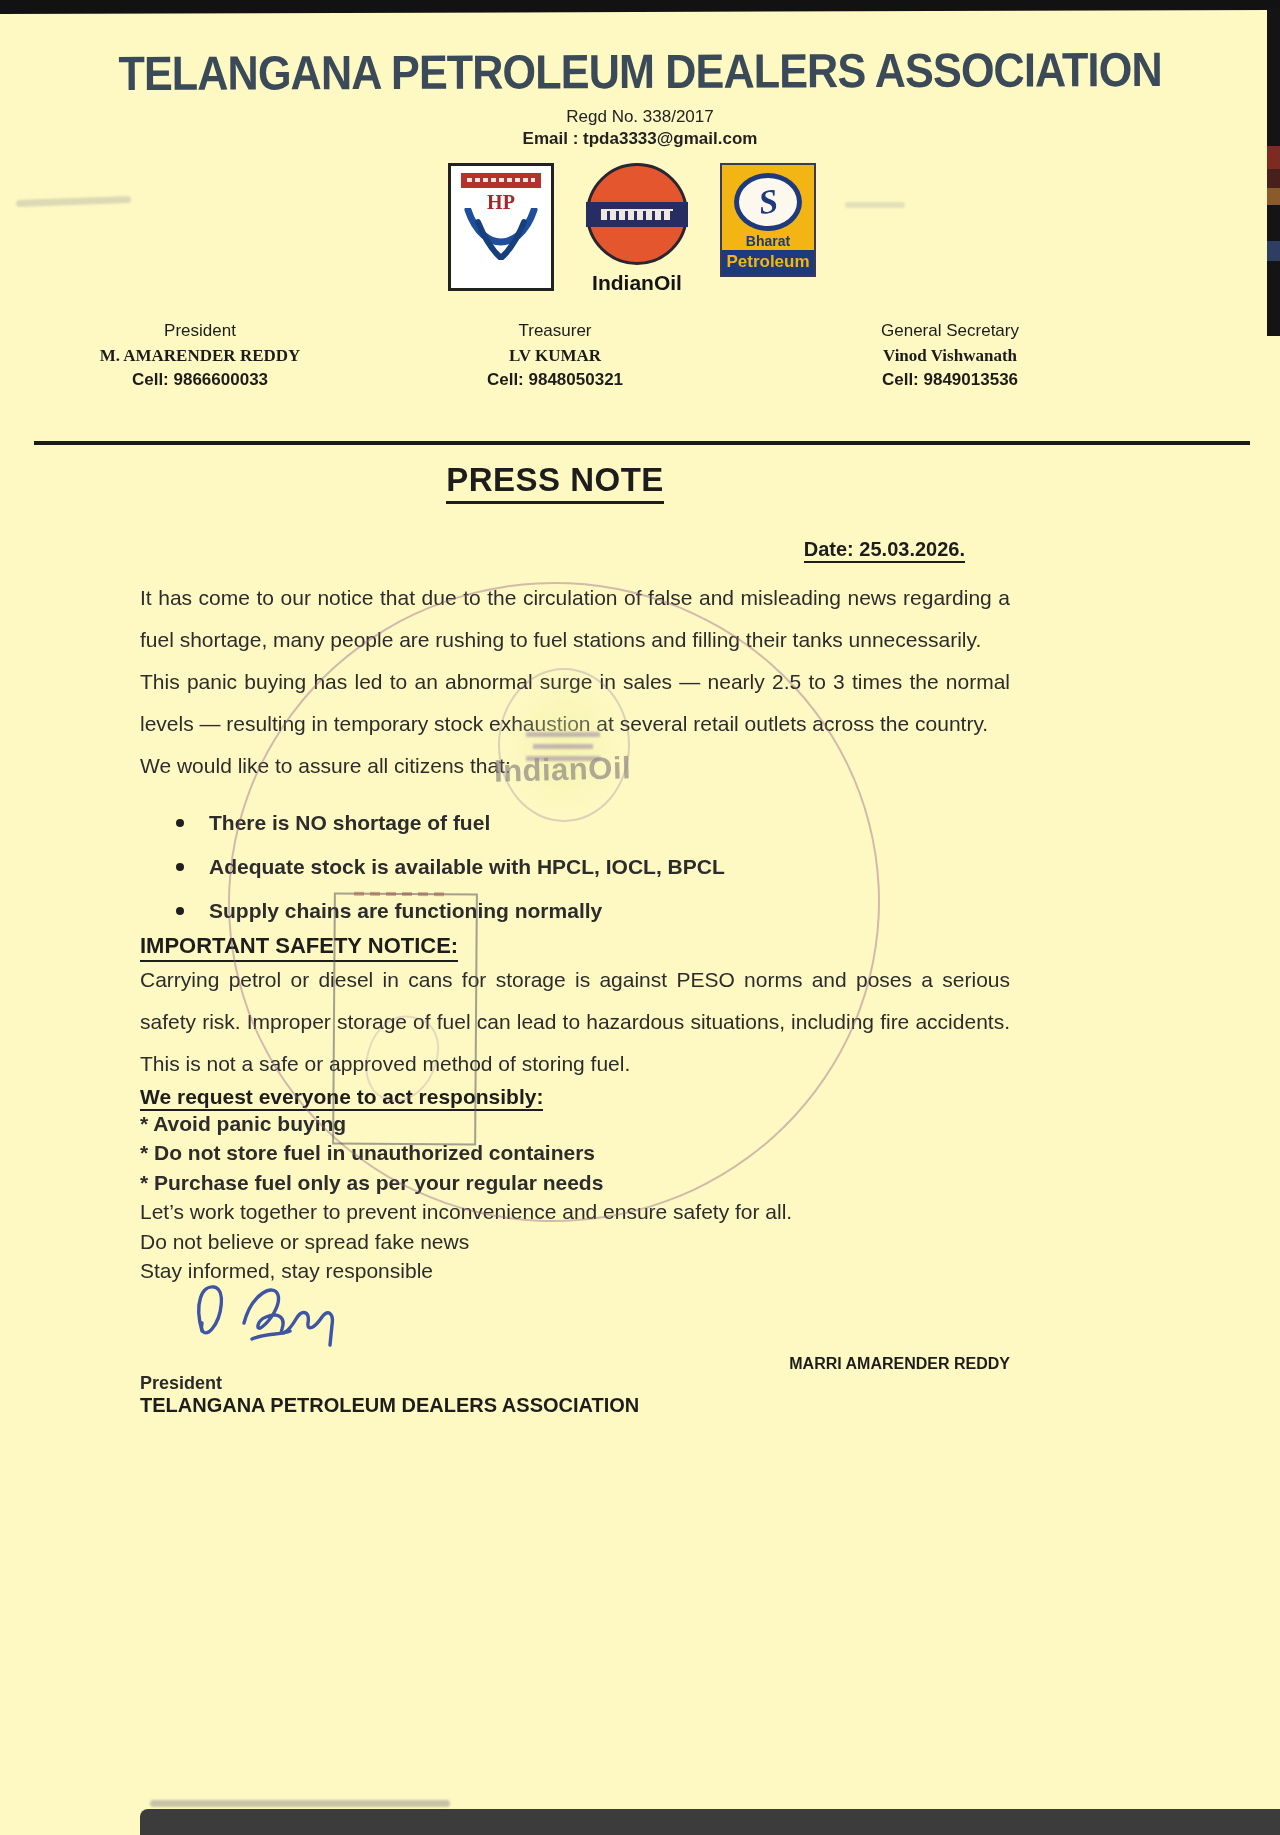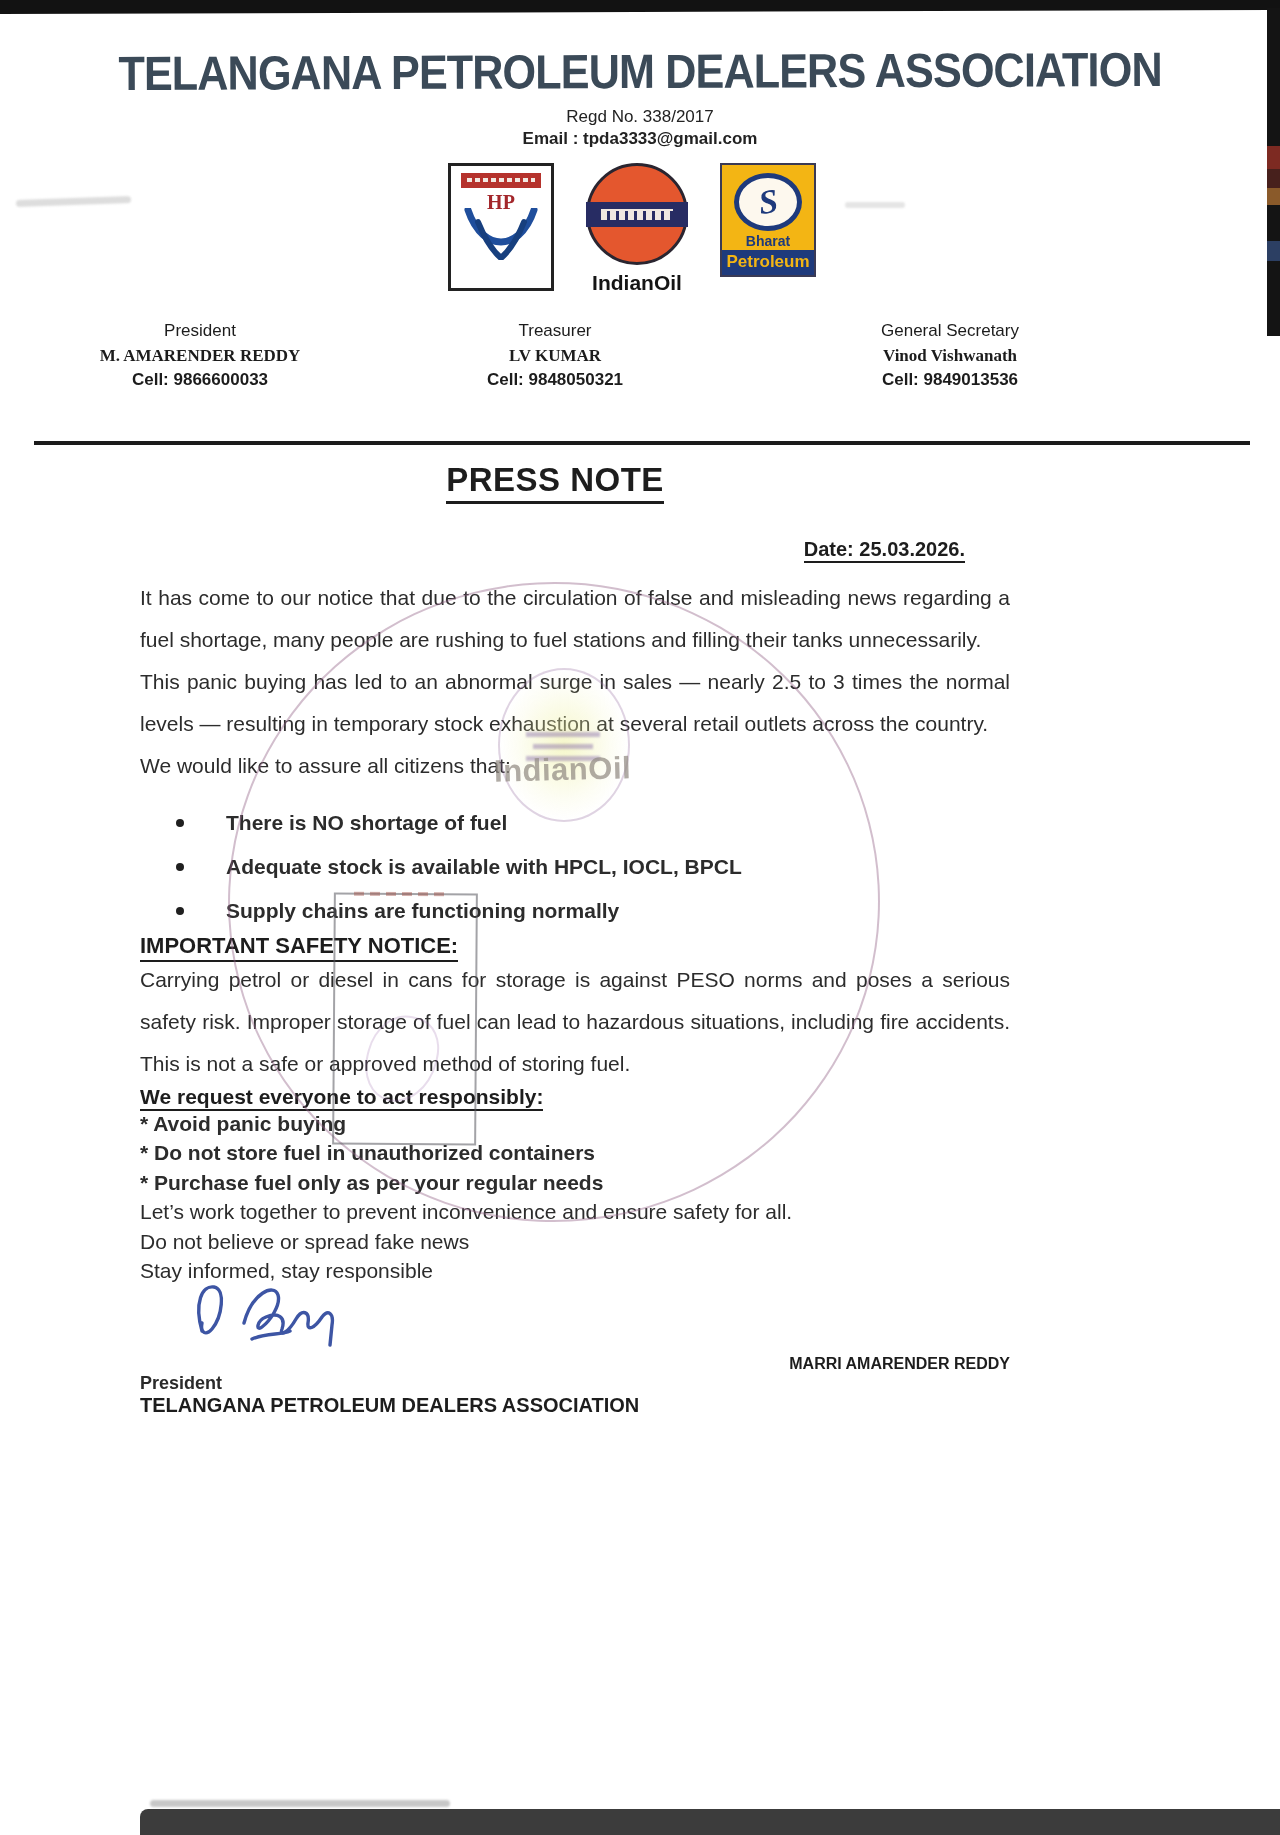--- a/index.html
+++ b/index.html
@@ -1,18 +1,18 @@
 <!DOCTYPE html>
 <html><head>
 <meta charset="utf-8">
 <style>
   html,body { margin:0; padding:0; background:#e8e8e8; }
   .page {
     position:relative; width:1280px; height:1835px;
-    background:#ffffff; overflow:hidden;
+    background:#fef9c3; overflow:hidden;
     font-family:"Liberation Sans", sans-serif; color:#2e2e2e;
   }
   
   .scan-top-bar { position:absolute; top:-3px; left:-6px; width:1292px; height:15px; background:#121212; transform:rotate(-0.18deg); }
   .scan-right-strip {
     position:absolute; top:8px; right:0; width:13px; height:328px;
     background:linear-gradient(180deg,#141414 0 42%, #7d2a22 42% 49%, #47201c 49% 55%, #8a5a2a 55% 60%, #141414 60% 71%, #2c3f63 71% 77%, #141414 77% 100%);
   }
   .scan-bottom-bar { position:absolute; bottom:0; left:140px; right:0; height:26px; background:#3c3c3c; border-top-left-radius:8px; }
   .scan-bottom-streak { position:absolute; bottom:28px; left:150px; width:300px; height:7px; background:rgba(130,130,130,.45); filter:blur(1px); border-radius:4px; }
@@ -75,21 +75,21 @@
   .date-line { margin:34px 315px 0 0; text-align:right; font-size:20px; font-weight:700; color:#1d1d1d; }
   .date-line span { border-bottom:2px solid #1d1d1d; padding-bottom:1px; }
 
   
   .doc-body { margin:16px 270px 0 140px; font-size:21px; color:#2c2c2c; }
   .doc-body p { margin:0; }
   .para { line-height:2.0; text-align:justify; }
   .p2 { margin-top:6px; }
   .assure { margin-top:6px; line-height:2.0; }
   ul.bullets { list-style:none; margin:14px 0 0 0; padding:0 0 0 36px; }
-  ul.bullets li { display:flex; align-items:center; gap:42px; font-weight:700; height:44px; }
+  ul.bullets li { display:flex; align-items:center; gap:25px; font-weight:700; height:44px; }
   .dot { width:8px; height:8px; border-radius:50%; background:#1f1f1f; flex:0 0 auto; }
   .safety-head { margin-top:8px; font-size:22px; font-weight:700; color:#1d1d1d; }
   .safety-head span { border-bottom:2.5px solid #1d1d1d; padding-bottom:2px; }
   .safety-para { margin-top:14px; line-height:2.0; text-align:justify; }
   .request-head { margin-top:44px; font-weight:700; color:#1d1d1d; }
   .request-head span { border-bottom:2px solid #1d1d1d; padding-bottom:1px; }
   .req { margin-top:26px; font-weight:700; line-height:1.4; }
   .closing { margin-top:24px; line-height:1.4; }
   .c1 { margin-top:26px; }
 

